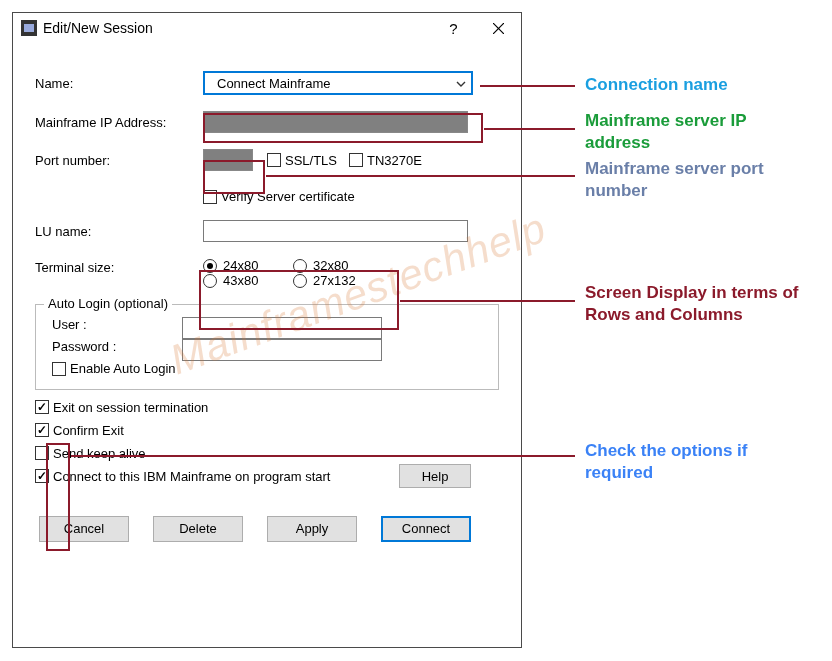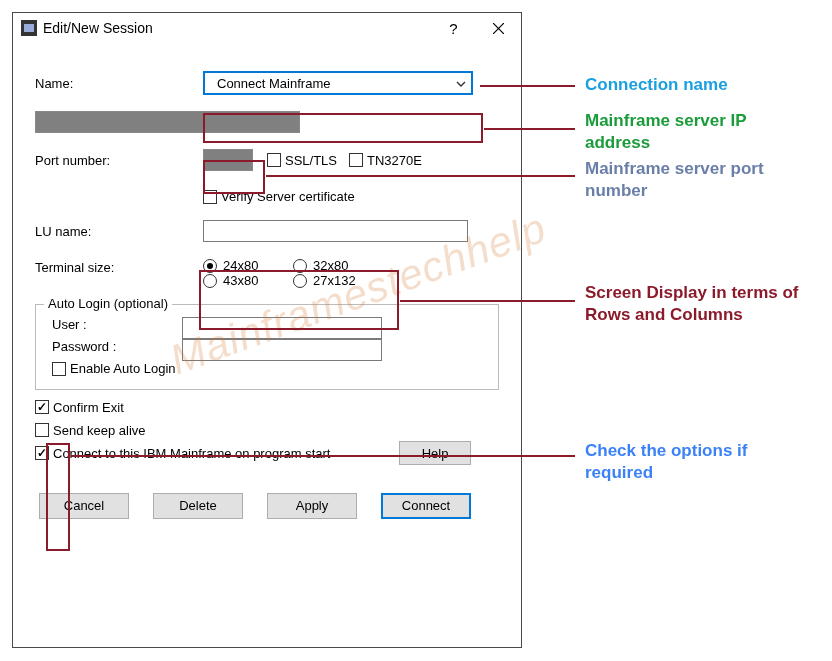--- a/index.html
+++ b/index.html
@@ -250,20 +250,21 @@
       <div class="lbl">Name:</div>
       <div class="combo">
         <span>Connect Mainframe</span>
         <svg class="arrow" width="12" height="12" viewBox="0 0 12 12">
             <path d="M2 4 L6 8 L10 4" fill="none" stroke="#333" stroke-width="1.4"></path>
           </svg>
       </div>
     </div>
 
     <div class="row">
+      <div class="lbl">Mainframe IP Address:</div>
       <div class="ip-box"></div>
     </div>
 
     <div class="row" style="margin-bottom:18px;">
       <div class="lbl">Port number:</div>
       <div class="port-box"></div>
       <span style="width:14px"></span>
       <label class="chk">
           <span class="box"></span>
           <span>SSL/TLS</span>
@@ -322,20 +323,26 @@
       <label class="chk">
           <span class="box"></span>
           <span>Enable Auto Login</span>
         </label>
     </div>
 
     <div style="position:relative;">
       <div class="opt-row">
           <label class="chk checked">
             <span class="box"></span>
+            <span>Exit on session termination</span>
+          </label>
+        </div>
+      <div class="opt-row">
+          <label class="chk checked">
+            <span class="box"></span>
             <span>Confirm Exit</span>
           </label>
         </div>
       <div class="opt-row">
           <label class="chk">
             <span class="box"></span>
             <span>Send keep alive</span>
           </label>
         </div>
       <div class="opt-row" style="align-items:center;">

